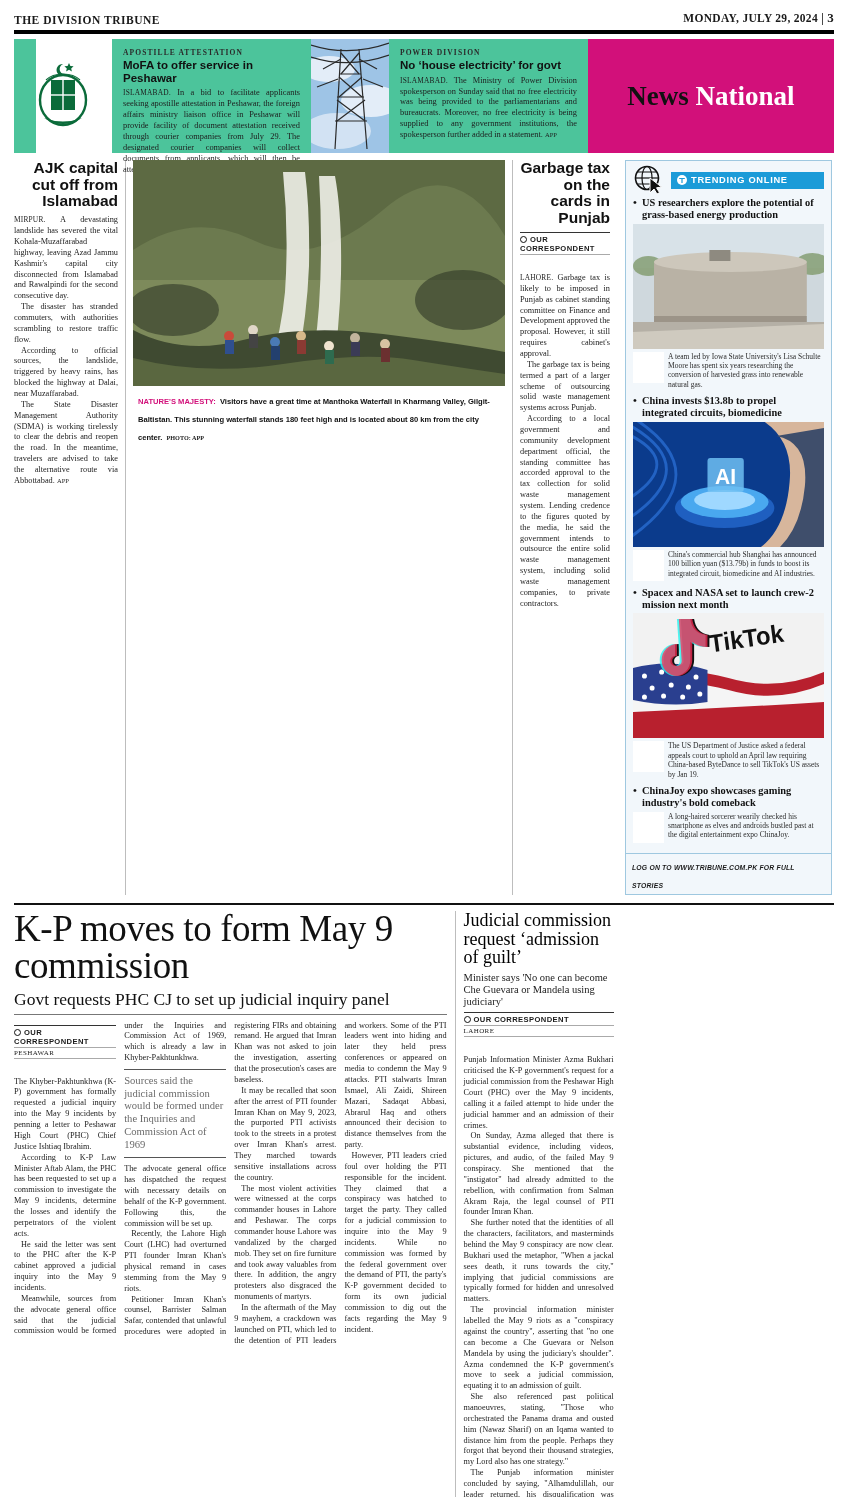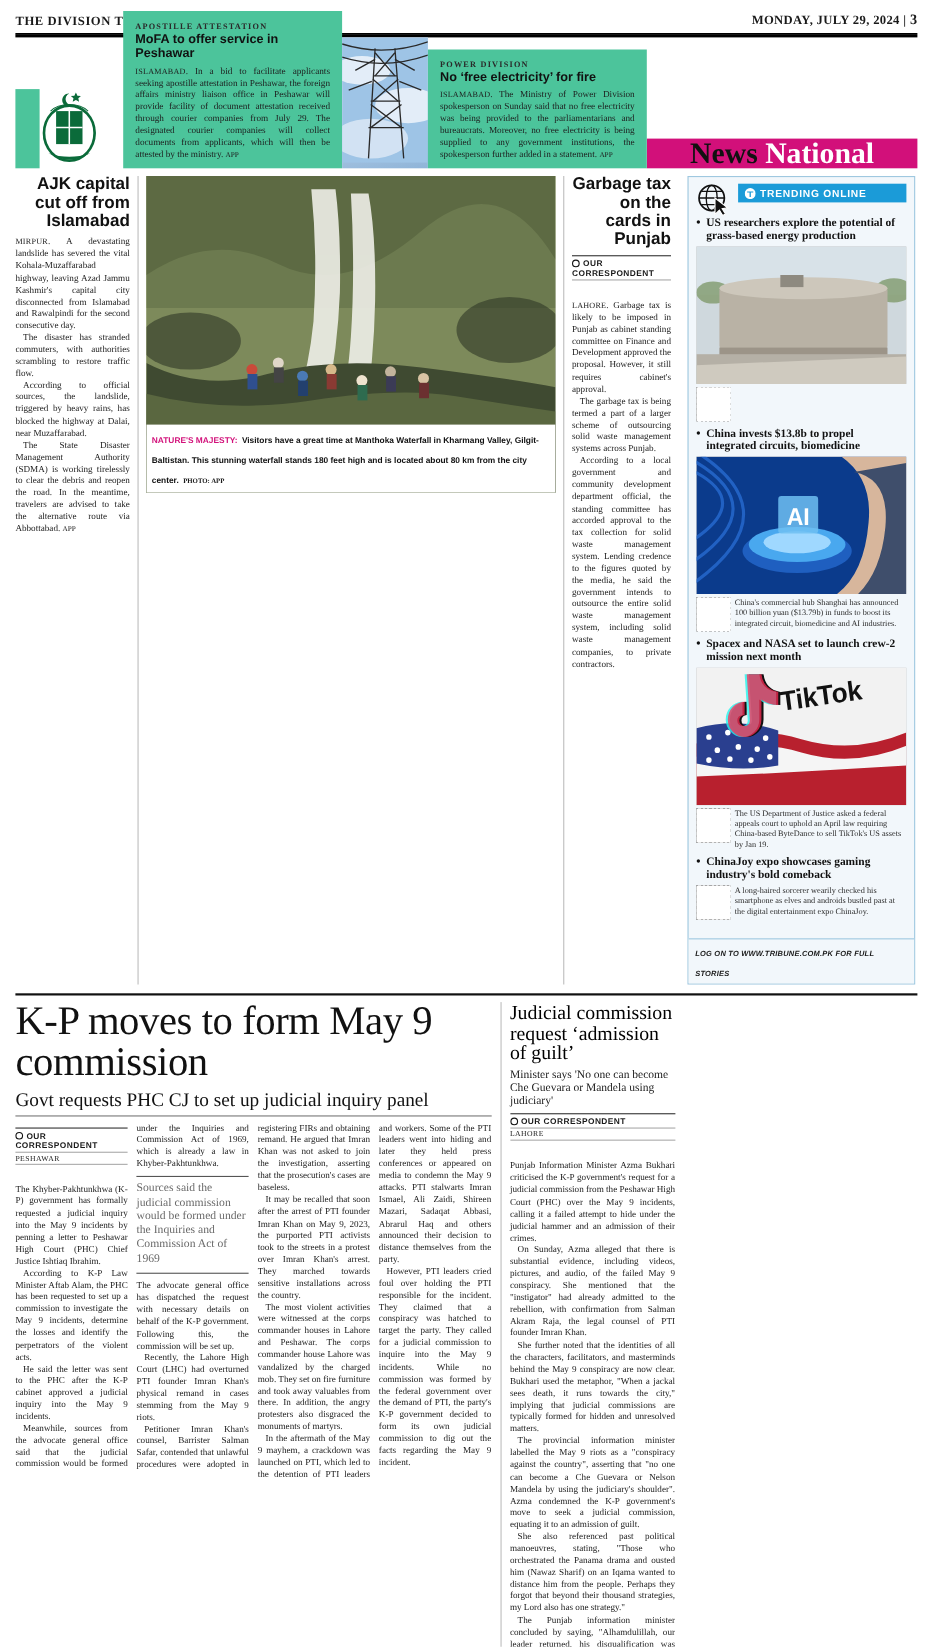--- a/index.html
+++ b/index.html
@@ -18,21 +18,21 @@
               padding: 10px 0 4px 0; }
   .mast-left { font-family:"Liberation Serif", serif; font-weight:700;
                font-size:11.5px; letter-spacing:.5px; }
   .mast-right { font-family:"Liberation Serif", serif; font-weight:700;
                 font-size:11.5px; letter-spacing:.3px; }
   .mast-right .pg { font-size:13px; }
   .rule-top { border-top:1px solid #000; border-bottom:3px solid #000; height:3px;
               margin-bottom:0; }
 
   
-  .band { display:flex; height:114px; margin-top:5px; gap:0;align-items:flex-end; }
+  .band { display:flex; height:114px; margin-top:5px; gap:0; }
   .band-emblem { width:98px; background:#ffffff; position:relative;
                  display:flex; align-items:center; justify-content:center; }
   .band-emblem .leftbar { position:absolute; left:0; top:0; bottom:0; width:22px; background:#4cc49b;}
   .emblem { width:62px; height:72px; position:relative; }
   .brief { background:#4cc49b; padding:9px 11px 6px 11px; position:relative; }
   .brief.b1 { width:199px; }
   .brief.b2 { width:199px; }
   .band-photo { width:78px; background:linear-gradient(170deg,#a8c8e8 0%,#cfe0f0 40%,#8fb4d8 100%);
                 position:relative; overflow:hidden; }
   .kicker { font-family:"Liberation Serif", serif; font-weight:700; font-size:7.5px;
@@ -78,21 +78,21 @@
                  padding:4px 5px 4px 5px; }
   .caption-box .ctitle { color:#d2107a; font-family:"Liberation Sans", sans-serif;
                  font-weight:700; font-size:7.6px; }
   .caption-box .ctext { font-family:"Liberation Sans", sans-serif; font-weight:700;
                  font-size:7.6px; color:#111; line-height:1.28; }
   .caption-box .credit { font-variant:small-caps; font-size:6.2px; font-weight:700; }
 
   
   .trend-box { border:1px solid #9fc8e0; background:#f2f7fb; padding:6px 7px;
                height:735px; position:relative; }
-  .trend-head { display:flex; height:26px; margin-bottom:4px; }
+  .trend-head { display:flex; align-items:center; height:26px; margin-bottom:4px; }
   .globe-ic { width:34px; height:30px; margin-right:4px; position:relative; flex:none;}
   .trend-pill { flex:1; background:#1b9bd8; color:#fff; height:17px; display:flex;
                 align-items:center; padding:0 6px; }
   .trend-pill .tt { font-family:"Liberation Sans", sans-serif; font-weight:700;
                     font-size:9.3px; letter-spacing:.7px; }
   .tw-item { margin-bottom:6px; }
   .tw-title { font-family:"Liberation Serif", serif; font-weight:700; font-size:10.4px;
               line-height:1.13; margin:0 0 3px 0; padding-left:9px; position:relative; color:#111;}
   .tw-title:before { content:"•"; position:absolute; left:0; top:-1px; font-size:11px; }
   .tw-img { width:100%; height:125px; background:#ccc; margin-bottom:3px; overflow:hidden;
@@ -178,21 +178,21 @@
           <path d="M30 10 L24 110 M48 10 L56 110 M28 35 L50 35 M26 58 L53 58 M24 82 L56 82"></path>
           <path d="M30 14 L48 35 M48 14 L30 35 M28 38 L51 58 M51 38 L28 58 M26 61 L54 82 M54 61 L26 82"></path>
           <path d="M12 30 L30 20 M66 30 L48 20 M6 48 L27 40 M72 48 L52 40"></path>
           <path d="M0 6 Q38 18 78 4 M0 18 Q38 30 78 16"></path>
         </g>
       </svg>
     </div>
 
     <div class="brief b2">
       <div class="kicker">POWER DIVISION</div>
-      <h3>No ‘free electricity’ for fire</h3>
+      <h3>No ‘house electricity’ for govt</h3>
       <p><span class="dateline">ISLAMABAD</span>. <span>The Ministry of Power Division spokesperson on Sunday said that no free electricity was being provided to the parliamentarians and bureaucrats. Moreover, no free electricity is being supplied to any government institutions, the spokesperson further added in a statement.</span> <span class="agency">APP</span></p>
     </div>
 
     <div class="section-flag">
       <div class="sf">
         <b>News</b>&nbsp;<i>National</i>
       </div>
     </div>
   </div>
 
@@ -295,20 +295,21 @@
               <rect x="22" y="36" width="160" height="58" rx="4" fill="#b9b2a5"></rect>
               <ellipse cx="102" cy="38" rx="80" ry="10" fill="#cdc7bb"></ellipse>
               <rect x="80" y="26" width="22" height="11" fill="#8e8a80"></rect>
               <rect x="22" y="92" width="160" height="8" fill="#9c9488"></rect>
               <rect y="98" width="200" height="27" fill="#b5b0a6"></rect>
               <path d="M0 108 L200 100 L200 125 L0 125z" fill="#cfcabf"></path>
             </svg>
           </div>
           <div class="tw-cap">
             <div class="qr"></div>
+            <p>A team led by Iowa State University's Lisa Schulte Moore has spent six years researching the conversion of harvested grass into renewable natural gas.</p>
           </div>
         </div>
 
         <div class="tw-item">
           <p class="tw-title">China invests $13.8b to propel integrated circuits, biomedicine</p>
           <div class="tw-img">
             <svg viewBox="0 0 200 125" width="100%" height="125" preserveAspectRatio="none">
               <rect width="200" height="125" fill="#0b3b8c"></rect>
               <g fill="none" stroke="#2a6fd6" stroke-width="3" opacity=".75">
                 <path d="M-10 10 Q60 40 -10 80"></path>

